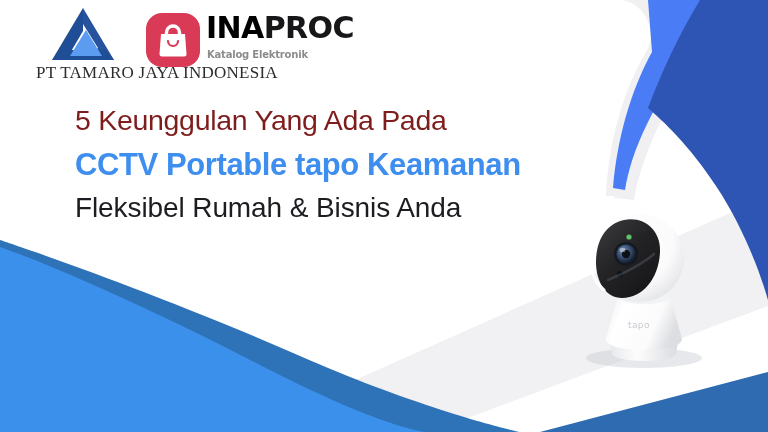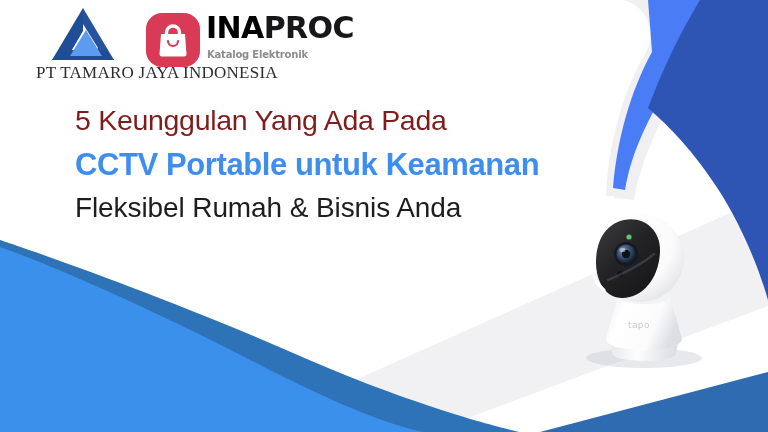--- a/index.html
+++ b/index.html
@@ -207,21 +207,21 @@
       </div>
       <div class="inaproc-word">
         <span class="ina">INA</span><span class="proc">PROC</span>
       </div>
       <div class="inaproc-sub">Katalog Elektronik</div>
     </div>
   </div>
 
   <div class="copy">
     <div class="headline-1">5 Keunggulan Yang Ada Pada</div>
-    <div class="headline-2">CCTV Portable untuk Keamanan</div>
+    <div class="headline-2">CCTV Portable tapo Keamanan</div>
     <div class="headline-3">Fleksibel Rumah &amp; Bisnis Anda</div>
   </div>
 
   <svg class="camera" viewBox="0 0 190 180" xmlns="http://www.w3.org/2000/svg">
     <defs>
       <radialGradient id="headShade" cx="0.34" cy="0.3" r="0.85">
         <stop offset="0%" stop-color="#ffffff"></stop>
         <stop offset="62%" stop-color="#fbfbfc"></stop>
         <stop offset="100%" stop-color="#dcdde1"></stop>
       </radialGradient>

